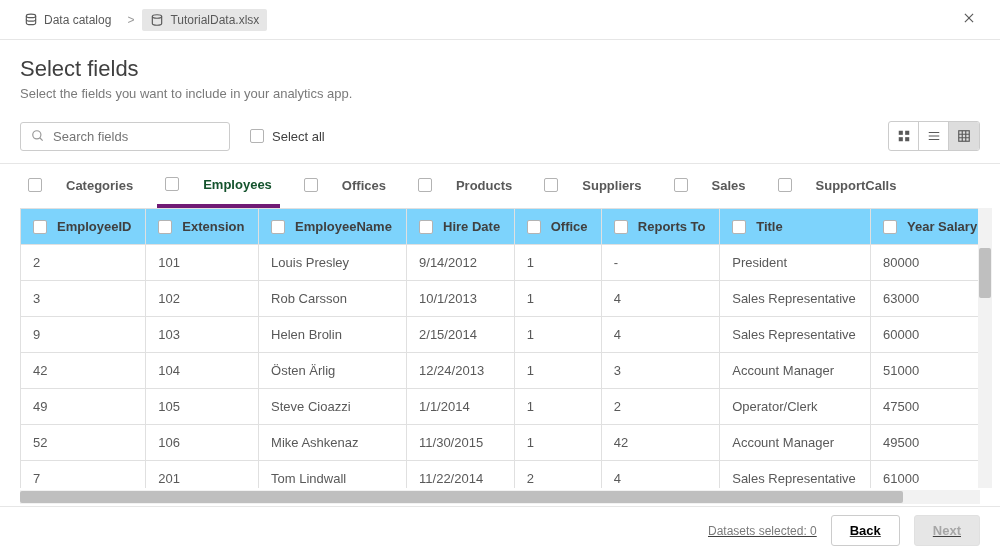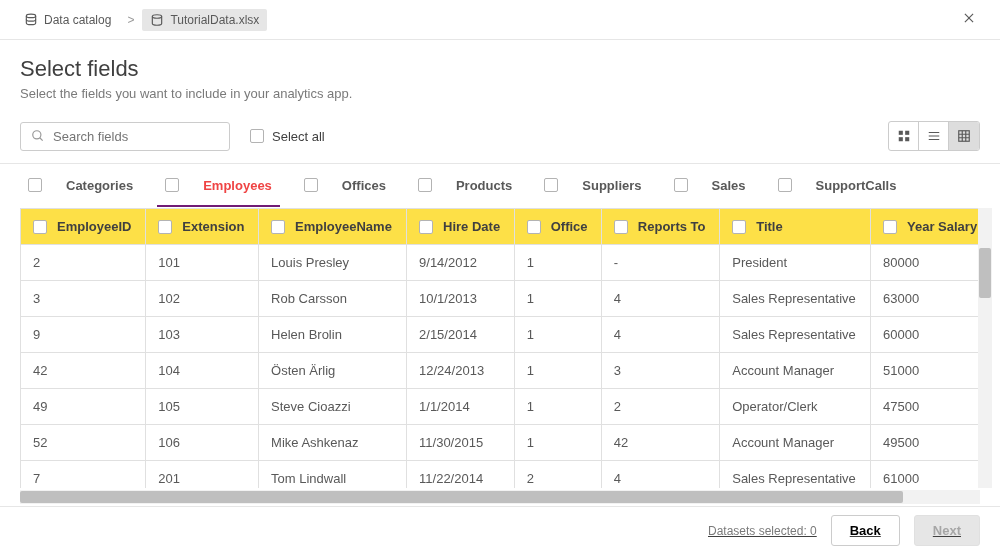--- a/index.html
+++ b/index.html
@@ -127,22 +127,22 @@
       align-items: center;
       gap: 24px;
       padding: 12px 8px;
       font-size: 13px;
       font-weight: 600;
       color: #595959;
       cursor: pointer;
       border-bottom: 2px solid transparent;
     }
     .tab.active {
-      border-bottom: 2px solid #701a75;
-      color: #ef4444;
+      border-bottom: 4px solid #701a75;
+      color: #14532d;
     }
     .table-wrapper {
       position: relative;
       height: 280px;
       overflow: hidden;
       margin: 0 8px 0 0;
     }
     .table-scroll {
       overflow: auto;
       height: 100%;
@@ -153,21 +153,21 @@
       width: 100%;
       min-width: 960px;
     }
     th, td {
       border: 1px solid #e0e0e0;
       padding: 10px 12px;
       text-align: left;
       font-size: 13px;
     }
     th {
-      background: #fde047;
+      background: #7dd3fc;
       font-weight: 600;
       color: #404040;
       vertical-align: middle;
       margin-left: 12px;
     }
     th .th-inner {
       display: flex;
       align-items: center;
       gap: 10px;
     }

